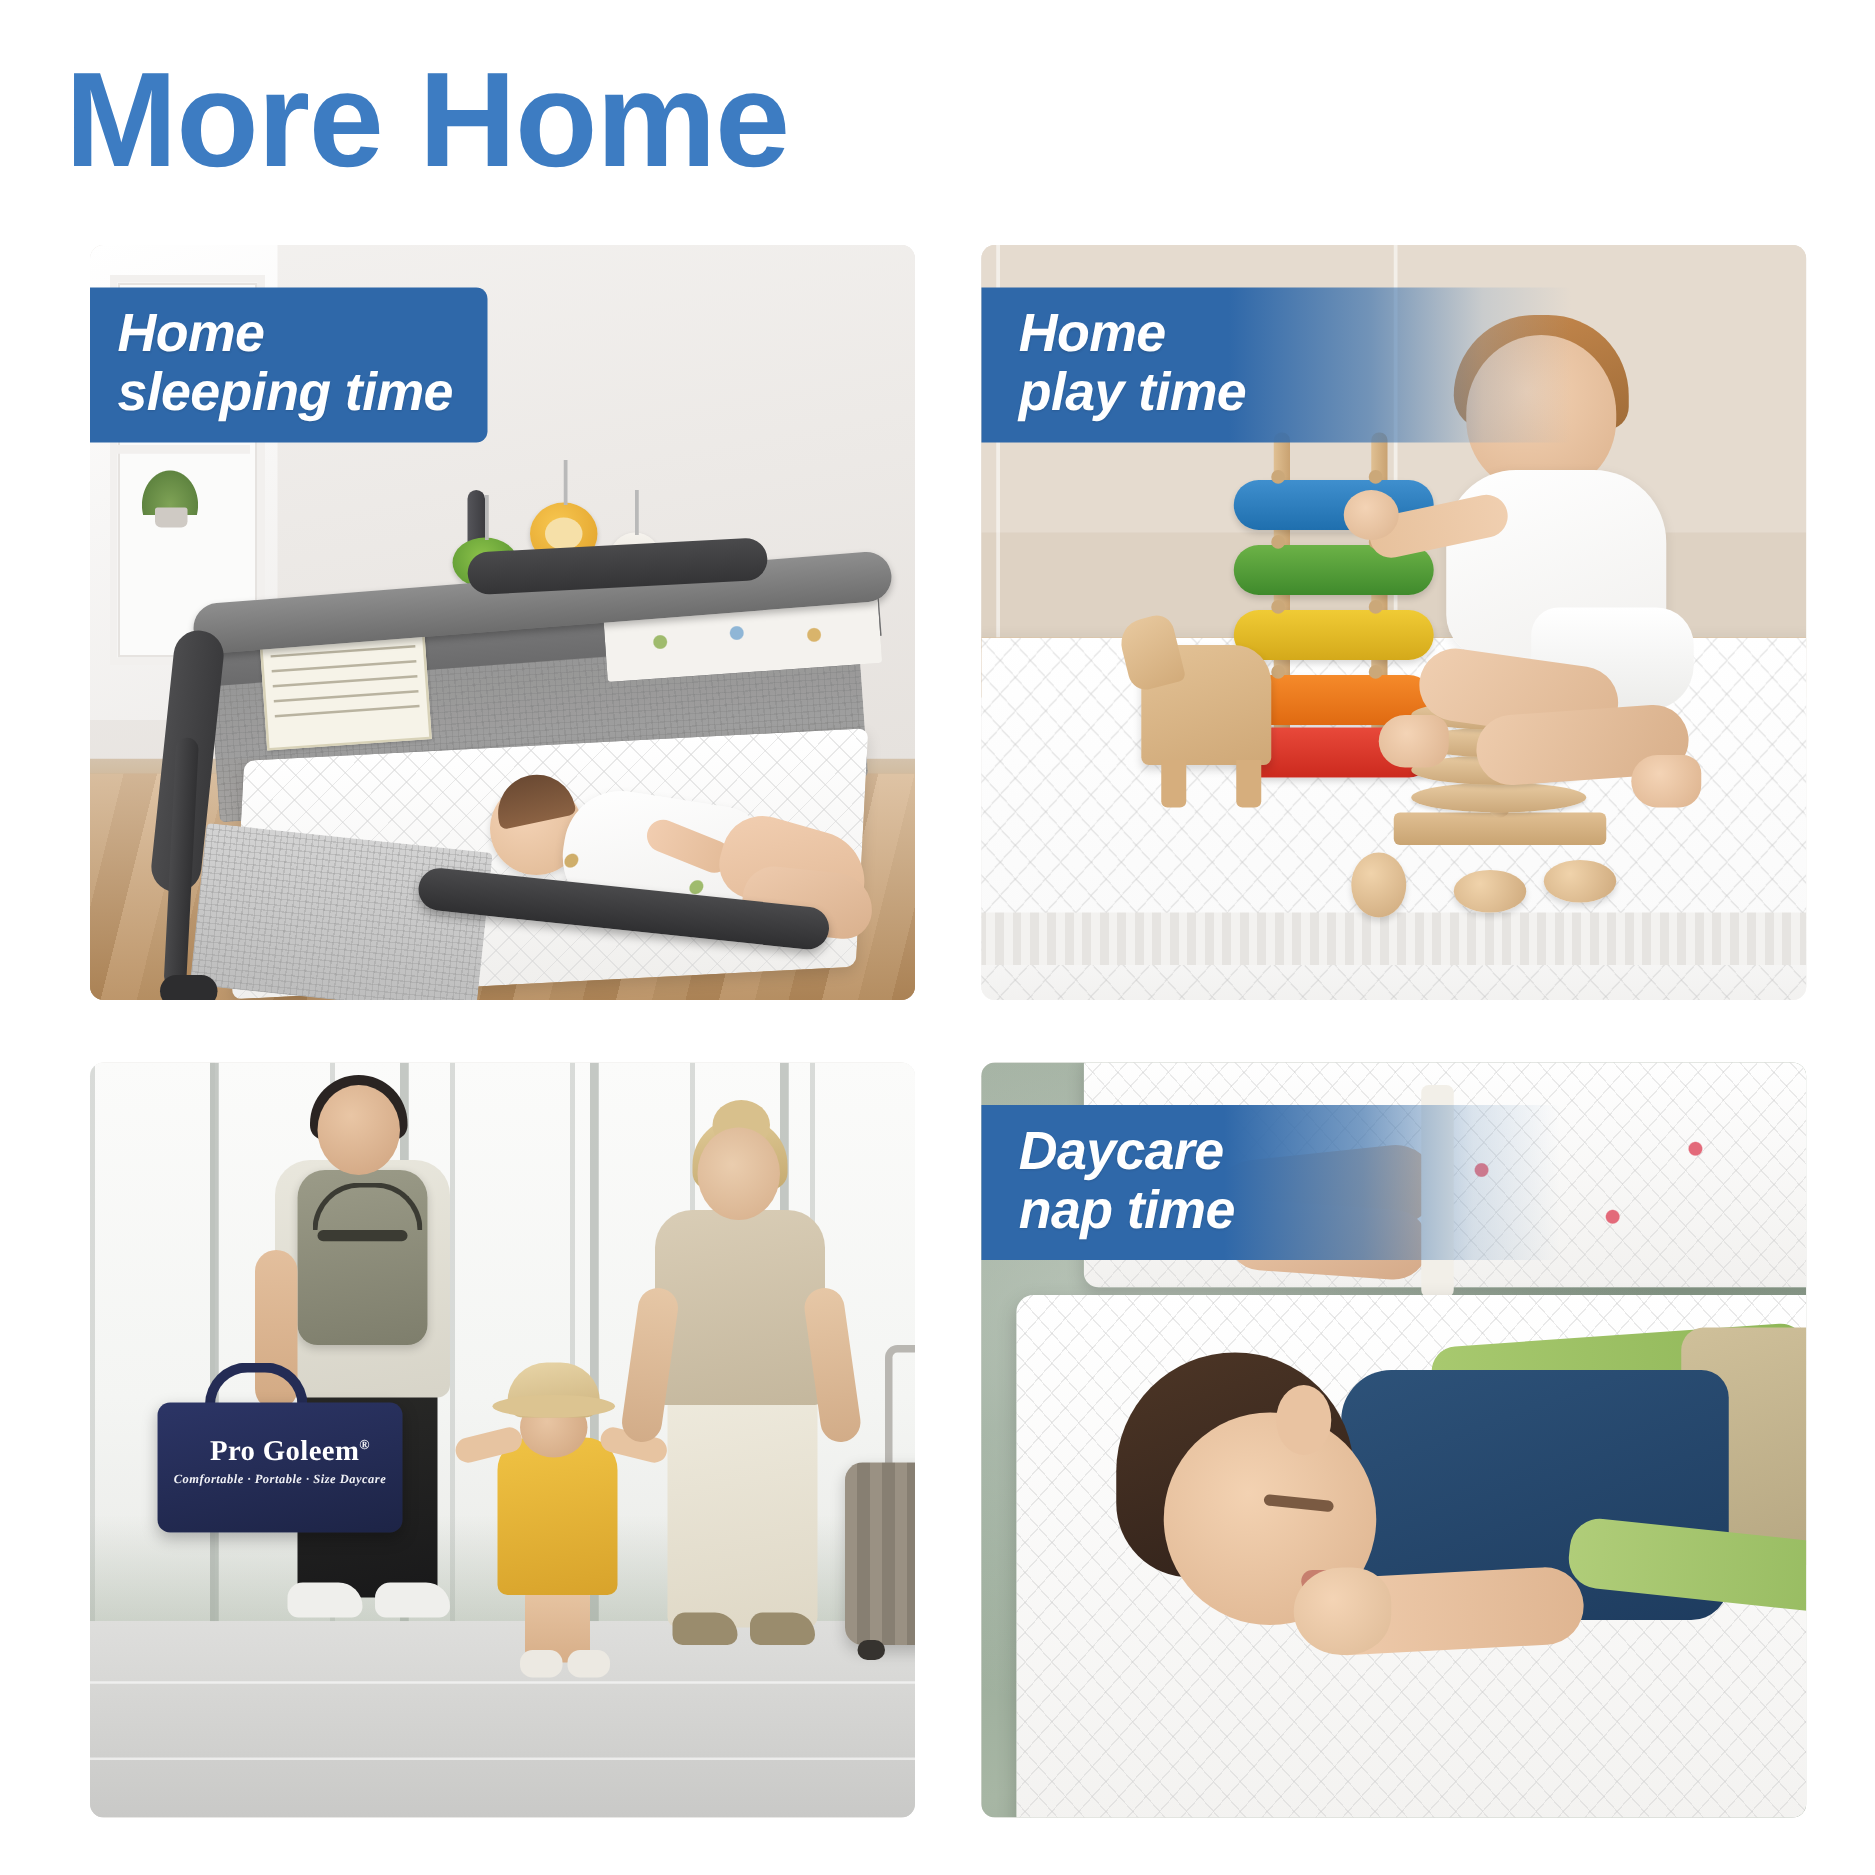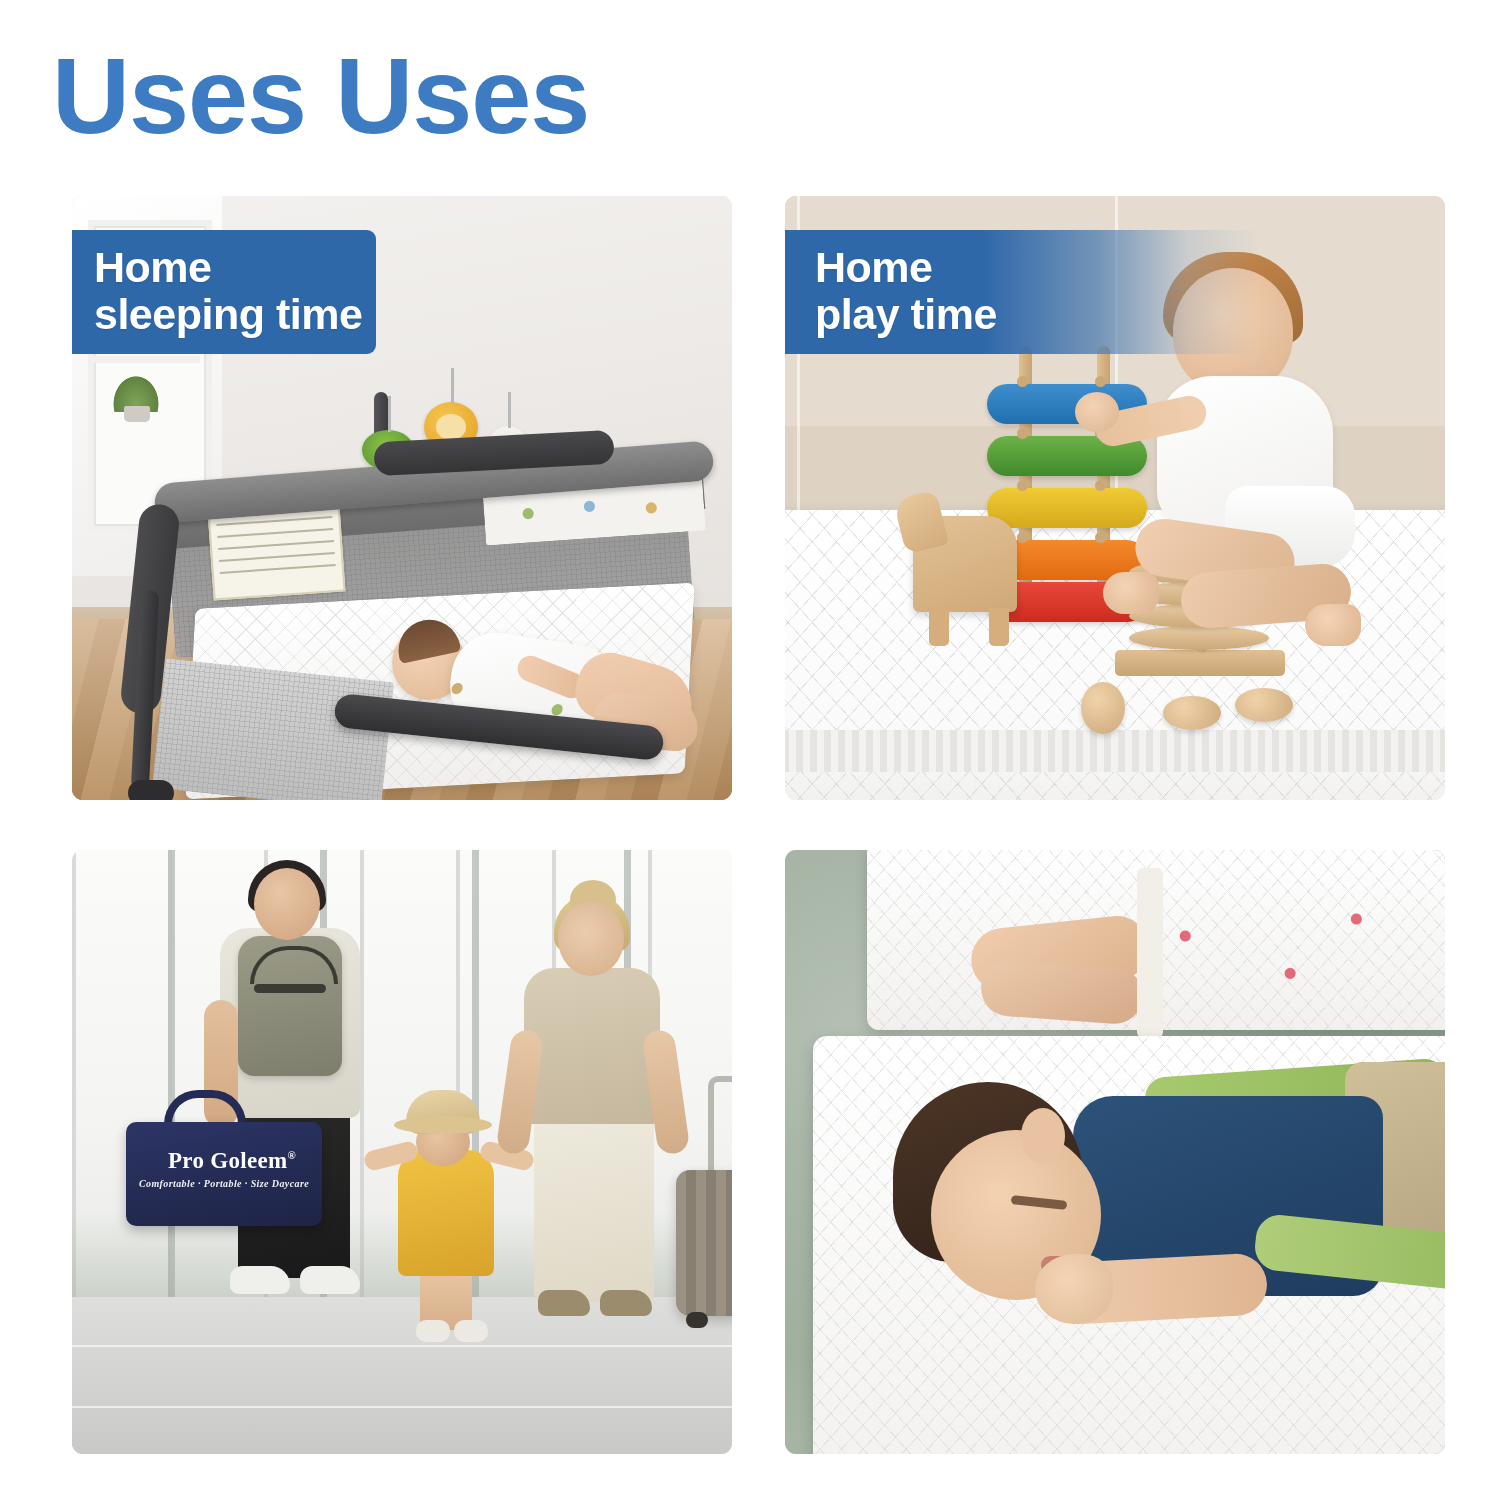--- a/index.html
+++ b/index.html
@@ -41,30 +41,31 @@
   .card.c2{left:0;   top:654px;}
   .card.c3{left:713px;top:654px;}
 
   .photo{position:absolute;inset:0;overflow:hidden;}
 
   
   .badge{
     position:absolute;
     left:-8px;
     top:34px;
-    padding:14px 14px 16px 30px;
+    padding:14px 28px 16px 30px;
     border-radius:9px;
     color:#ffffff;
     font-size:43px;
     font-weight:bold;
     line-height:1.09;
     letter-spacing:-0.5px;
     white-space:pre-line;
     z-index:5;
     text-shadow:0 1px 2px rgba(0,0,0,.12);
+    font-style:italic;
   }
   .badge.solid{background:#2f68a9;}
   .badge.fade{
     left:0;
     padding-right:260px;
     border-radius:0 4px 4px 0;
     background:linear-gradient(90deg,#2f68a9 0%,#2f68a9 42%,rgba(70,120,175,.72) 66%,rgba(130,165,200,.28) 85%,rgba(200,215,232,0) 100%);
   }
 
   
@@ -238,21 +239,21 @@
   .p4 .f-shirt{position:absolute;left:288px;top:246px;width:310px;height:200px;border-radius:40px 22px 30px 34px;background:linear-gradient(160deg,#2d5279,#1e3c5f);}
   .p4 .f-khaki{position:absolute;left:560px;top:212px;width:130px;height:190px;border-radius:18px;background:linear-gradient(160deg,#cfc09a,#b5a681);}
   .p4 .f-green{position:absolute;left:360px;top:218px;width:300px;height:40px;border-radius:20px;background:linear-gradient(90deg,#a8c96f,#8eb657);transform:rotate(-4deg);}
   .p4 .f-green2{position:absolute;left:470px;top:374px;width:220px;height:56px;border-radius:24px;background:linear-gradient(90deg,#b0cd79,#96bb60);transform:rotate(6deg);}
   .p4 .f-arm{position:absolute;left:262px;top:408px;width:220px;height:62px;border-radius:32px;background:linear-gradient(90deg,#f0cdae,#dfb591);transform:rotate(-3deg);}
   .p4 .f-hand{position:absolute;left:250px;top:404px;width:78px;height:70px;border-radius:50% 40% 46% 50%;background:radial-gradient(circle at 40% 36%,#f4d4b5,#debb97);}
 </style>
 </head>
 <body>
 
-<div class="page-title">Uses Uses</div>
+<div class="page-title">More Home</div>
 
 <div class="grid">
 
   <div class="card c0">
     <div class="photo p1">
       <div class="wall"></div>
       <div class="window"></div>
       <div class="windowbar"></div>
       <div class="plant"></div>
       <div class="pot"></div>
@@ -433,15 +434,17 @@
       <div class="f-shirt"></div>
       <div class="f-green2"></div>
       <div class="f-hair"></div>
       <div class="f-head"></div>
       <div class="f-ear"></div>
       <div class="f-eye"></div>
       <div class="f-mouth"></div>
       <div class="f-arm"></div>
       <div class="f-hand"></div>
     </div>
+    <div class="badge fade">Daycare
+nap time</div>
   </div>
 
 </div>
 
 </body></html>

